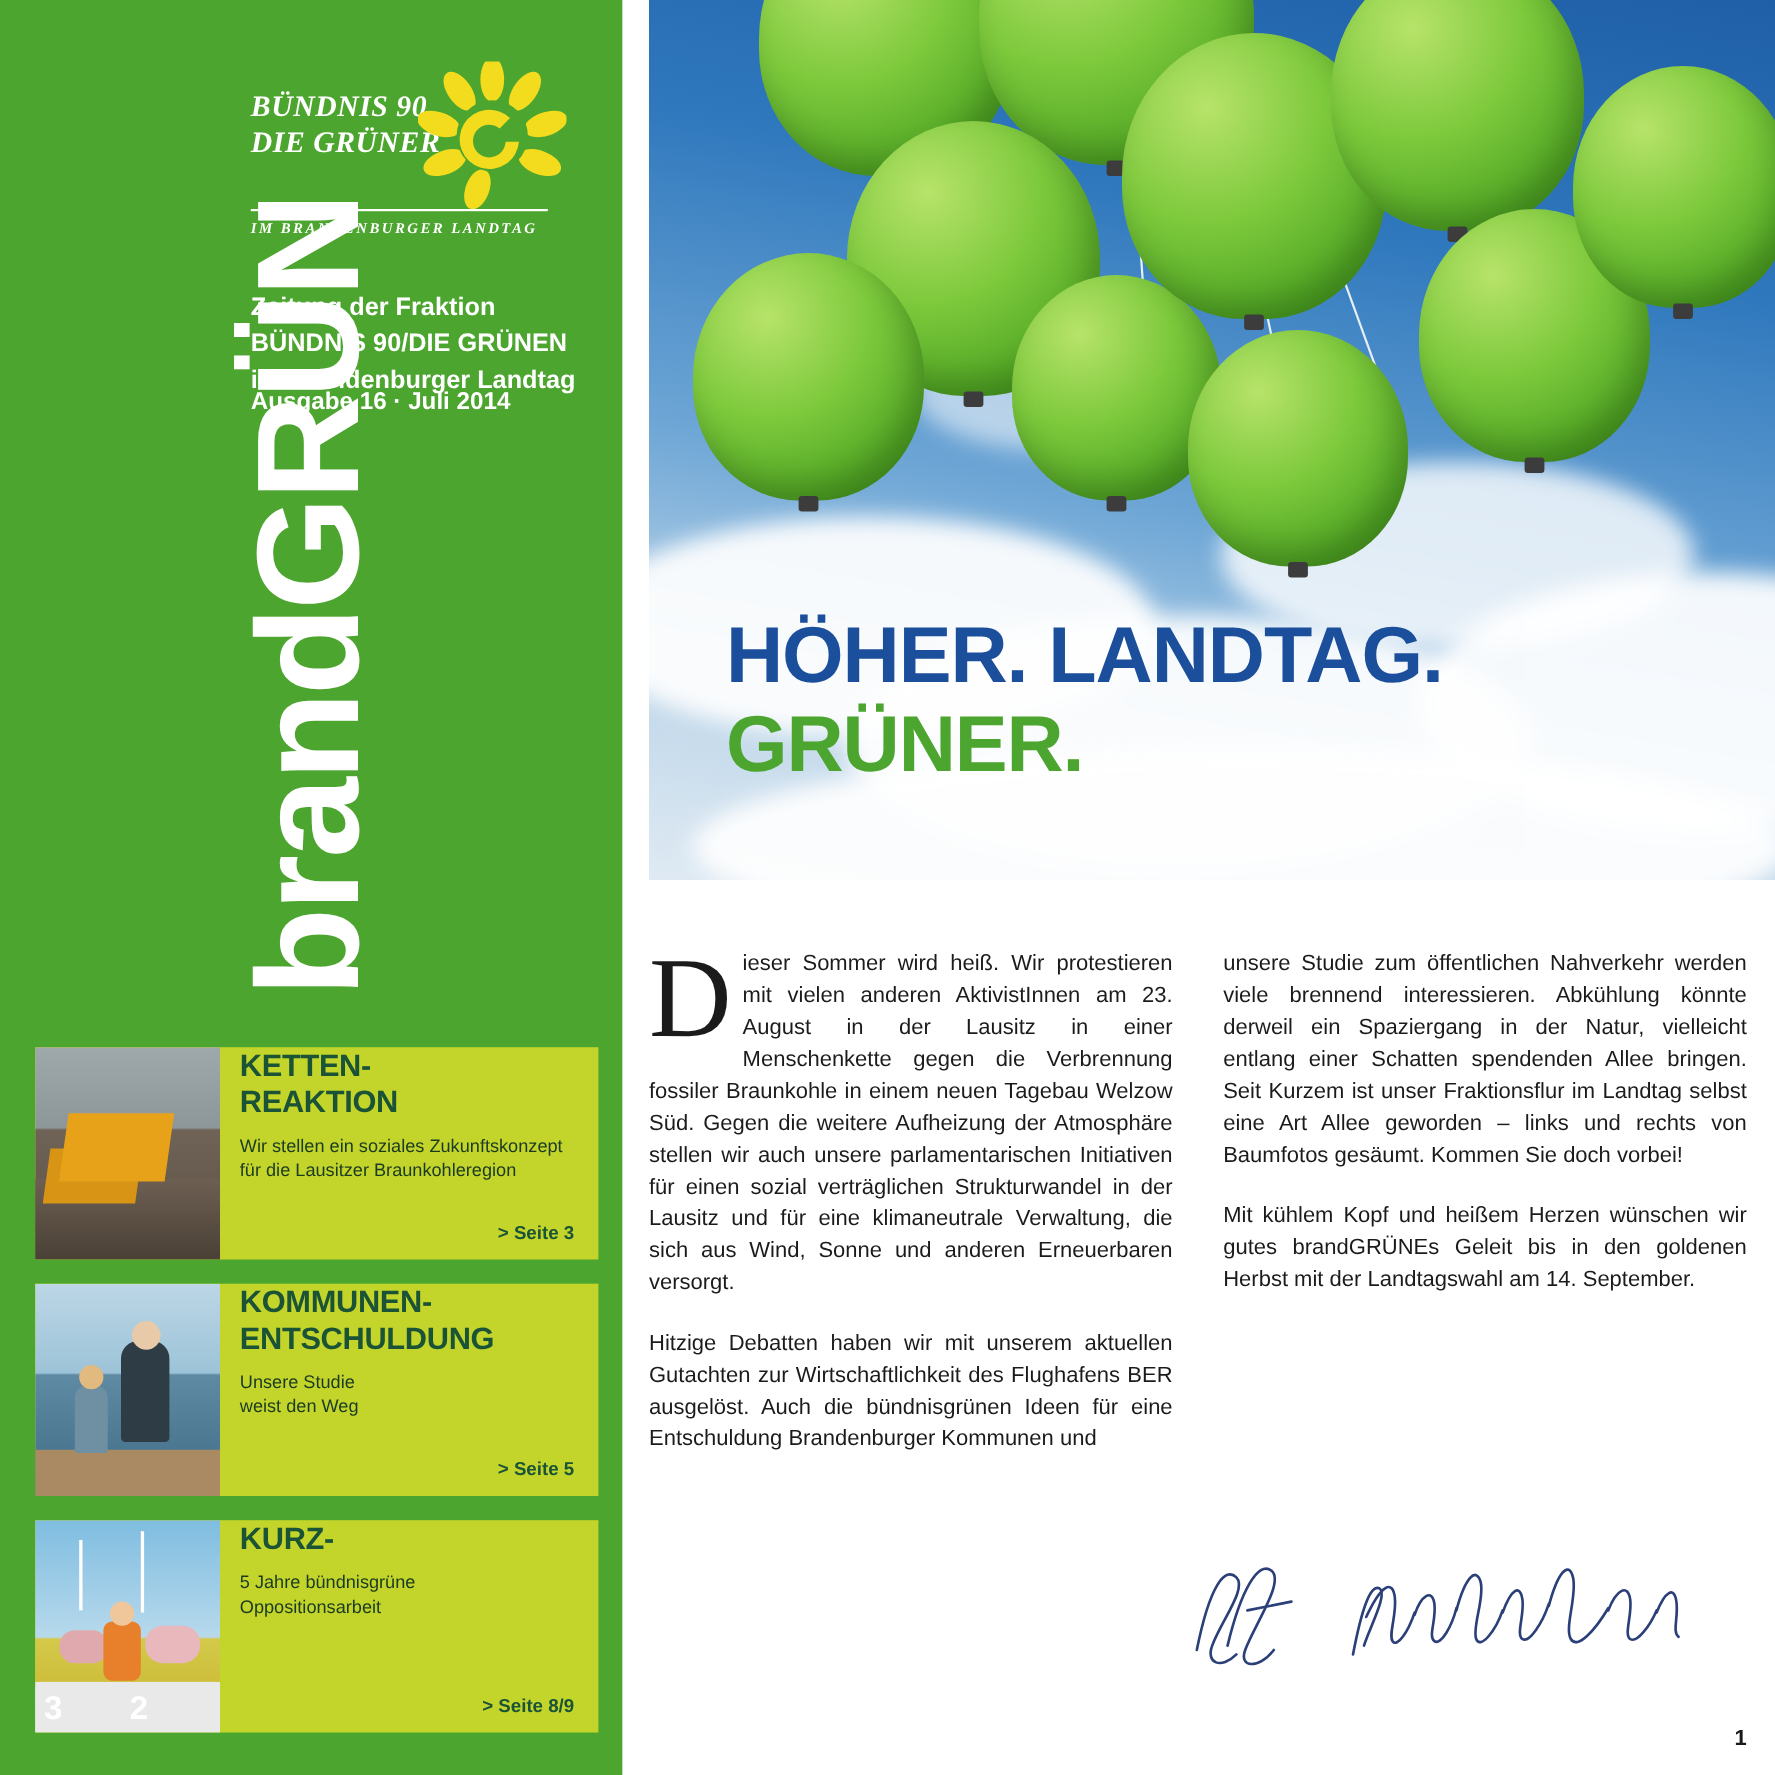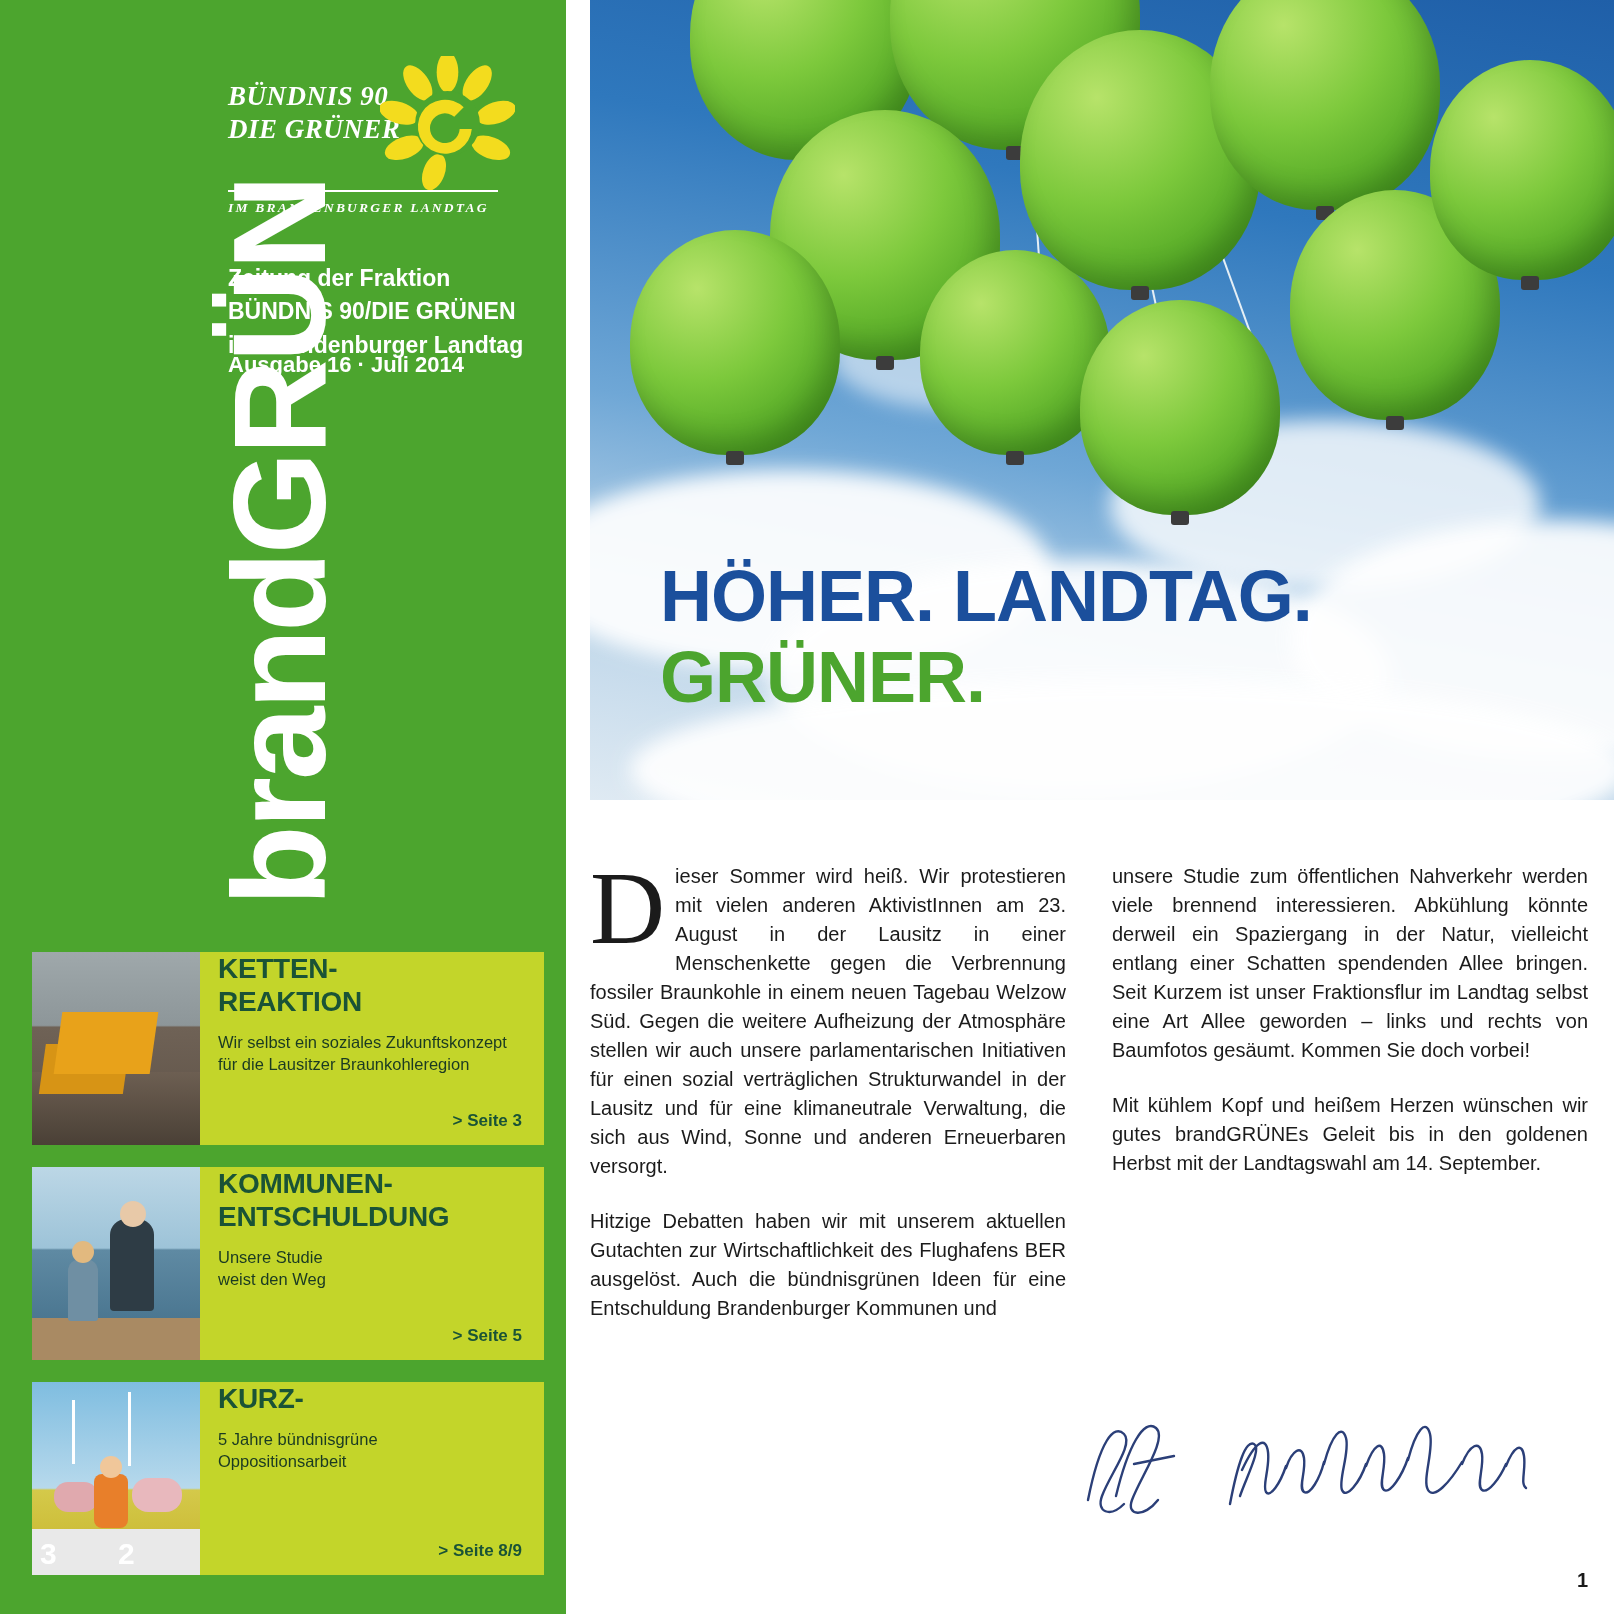--- a/index.html
+++ b/index.html
@@ -216,21 +216,21 @@
       <div class="teaser">
         <div class="teaser-img">
           <div class="photo ph-mine"></div>
         </div>
         <div class="teaser-body">
           <div class="teaser-title">
             <div>KETTEN-</div>
             <div>REAKTION</div>
           </div>
           <div class="teaser-desc">
-            <div>Wir selbst ein soziales Zukunftskonzept</div>
+            <div>Wir stellen ein soziales Zukunftskonzept</div>
             <div>für die Lausitzer Braunkohleregion</div>
           </div>
         </div>
         <div class="teaser-page">&gt; Seite 3</div>
       </div>
 
       <div class="teaser">
         <div class="teaser-img">
           <div class="photo ph-lake">
             <div class="deck"></div>

